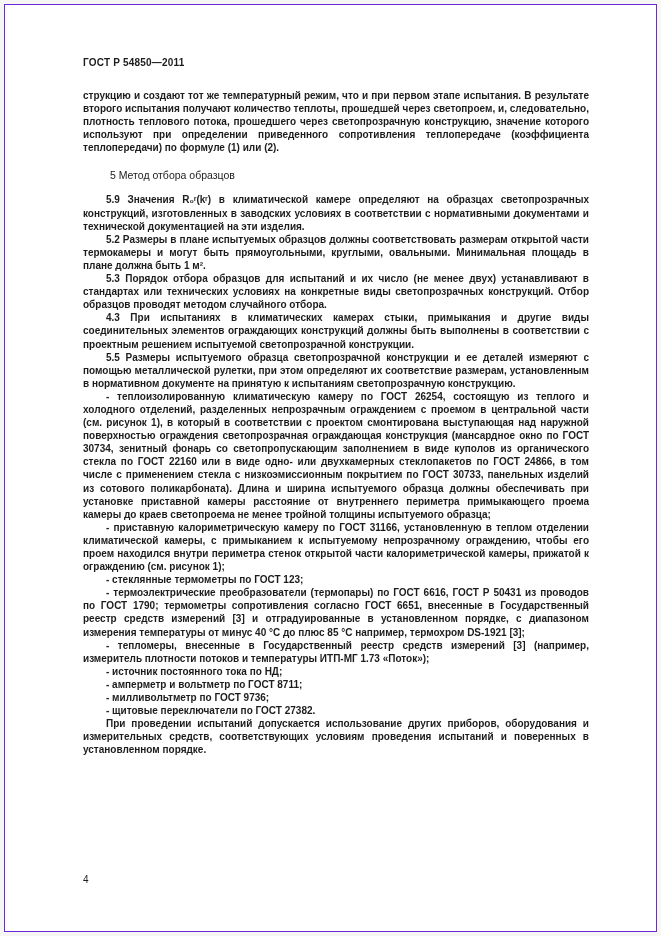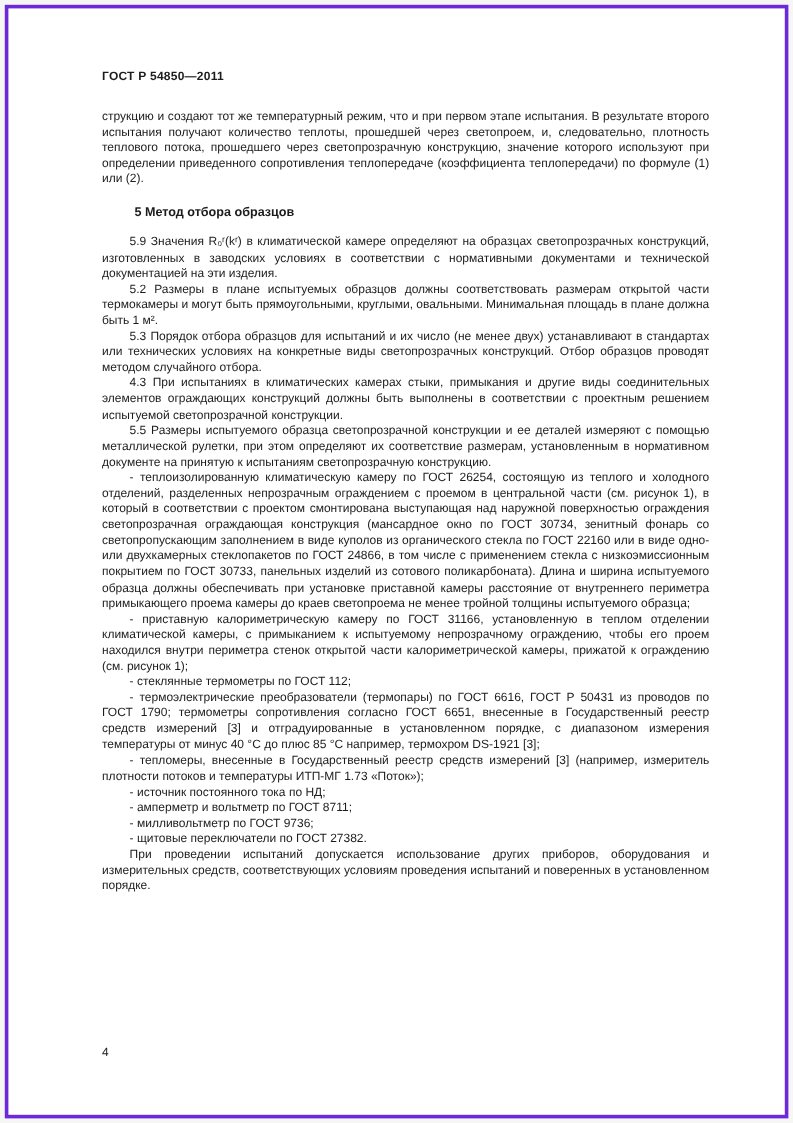--- a/index.html
+++ b/index.html
@@ -9,21 +9,21 @@
     height: 936px;
     background: #f6f6f4;
     position: relative;
     font-family: "Liberation Sans", sans-serif;
     color: #1c1c1c;
     overflow: hidden;
   }
   .page-frame {
     position: absolute;
     left: 4px; top: 4px; right: 4px; bottom: 4px;
-    border: 3px solid #6d28d9;
+    border: 1px solid #6d28d9;
     background: #ffffff;
   }
   .doc-header {
     position: absolute;
     left: 78px;
     top: 52px;
     font-size: 10px;
     font-weight: bold;
     letter-spacing: 0.2px;
   }
@@ -31,28 +31,28 @@
     position: absolute;
     left: 78px;
     top: 84px;
     width: 506px;
   }
   .doc-body p, .doc-body h2 {
     margin: 0;
     font-size: 10px;
     line-height: 13.1px;
     text-align: justify;
-    font-weight: normal;
+    font-weight: bold;
   }
   .doc-body p.p  { text-indent: 23px; }
   .doc-body p.p0 { text-indent: 0; }
   .doc-body p.li { text-indent: 23px; }
   .doc-body h2.h {
     font-size: 10.5px;
-    font-weight: bold;
+    font-weight: normal;
     text-align: left;
     text-indent: 27px;
     margin: 15px 0 11px 0;
     line-height: 13px;
   }
   .page-number {
     position: absolute;
     left: 78px;
     bottom: 46px;
     font-size: 10px;
@@ -67,21 +67,21 @@
   <div class="doc-body">
       <p class="p0">струкцию и создают тот же температурный режим, что и при первом этапе испытания. В результате второго испытания получают количество теплоты, прошедшей через светопроем, и, следовательно, плотность теплового потока, прошедшего через светопрозрачную конструкцию, значение которого используют при определении приведенного сопротивления теплопередаче (коэффициента теплопередачи) по формуле (1) или (2).</p>
       <h2 class="h">5 Метод отбора образцов</h2>
       <p class="p">5.9 Значения R₀ʳ(kʳ) в климатической камере определяют на образцах светопрозрачных конструкций, изготовленных в заводских условиях в соответствии с нормативными документами и технической документацией на эти изделия.</p>
       <p class="p">5.2 Размеры в плане испытуемых образцов должны соответствовать размерам открытой части термокамеры и могут быть прямоугольными, круглыми, овальными. Минимальная площадь в плане должна быть 1 м².</p>
       <p class="p">5.3 Порядок отбора образцов для испытаний и их число (не менее двух) устанавливают в стандартах или технических условиях на конкретные виды светопрозрачных конструкций. Отбор образцов проводят методом случайного отбора.</p>
       <p class="p">4.3 При испытаниях в климатических камерах стыки, примыкания и другие виды соединительных элементов ограждающих конструкций должны быть выполнены в соответствии с проектным решением испытуемой светопрозрачной конструкции.</p>
       <p class="p">5.5 Размеры испытуемого образца светопрозрачной конструкции и ее деталей измеряют с помощью металлической рулетки, при этом определяют их соответствие размерам, установленным в нормативном документе на принятую к испытаниям светопрозрачную конструкцию.</p>
       <p class="li">-  теплоизолированную климатическую камеру по ГОСТ 26254, состоящую из теплого и холодного отделений, разделенных непрозрачным ограждением с проемом в центральной части (см. рисунок 1), в который в соответствии с проектом смонтирована выступающая над наружной поверхностью ограждения светопрозрачная ограждающая конструкция (мансардное окно по ГОСТ 30734, зенитный фонарь со светопропускающим заполнением в виде куполов из органического стекла по ГОСТ 22160 или в виде одно- или двухкамерных стеклопакетов по ГОСТ 24866, в том числе с применением стекла с низкоэмиссионным покрытием по ГОСТ 30733, панельных изделий из сотового поликарбоната). Длина и ширина испытуемого образца должны обеспечивать при установке приставной камеры расстояние от внутреннего периметра примыкающего проема камеры до краев светопроема не менее тройной толщины испытуемого образца;</p>
       <p class="li">-  приставную калориметрическую камеру по ГОСТ 31166, установленную в теплом отделении климатической камеры, с примыканием к испытуемому непрозрачному ограждению, чтобы его проем находился внутри периметра стенок открытой части калориметрической камеры, прижатой к ограждению (см. рисунок 1);</p>
-      <p class="li">-  стеклянные термометры по ГОСТ 112;</p>
+      <p class="li">-  стеклянные термометры по ГОСТ 123;</p>
       <p class="li">-  термоэлектрические преобразователи (термопары) по ГОСТ 6616, ГОСТ Р 50431 из проводов по ГОСТ 1790; термометры сопротивления согласно ГОСТ 6651, внесенные в Государственный реестр средств измерений [3] и отградуированные в установленном порядке, с диапазоном измерения температуры от минус 40 °С до плюс 85 °С например, термохром DS-1921 [3];</p>
       <p class="li">-  тепломеры, внесенные в Государственный реестр средств измерений [3] (например, измеритель плотности потоков и температуры ИТП-МГ 1.73 «Поток»);</p>
       <p class="li">-  источник постоянного тока по НД;</p>
       <p class="li">-  амперметр и вольтметр по ГОСТ 8711;</p>
       <p class="li">-  милливольтметр по ГОСТ 9736;</p>
       <p class="li">-  щитовые переключатели по ГОСТ 27382.</p>
       <p class="p">При проведении испытаний допускается использование других приборов, оборудования и измерительных средств, соответствующих условиям проведения испытаний и поверенных в установленном порядке.</p>
     </div>
 
   <div class="page-number">4</div>

